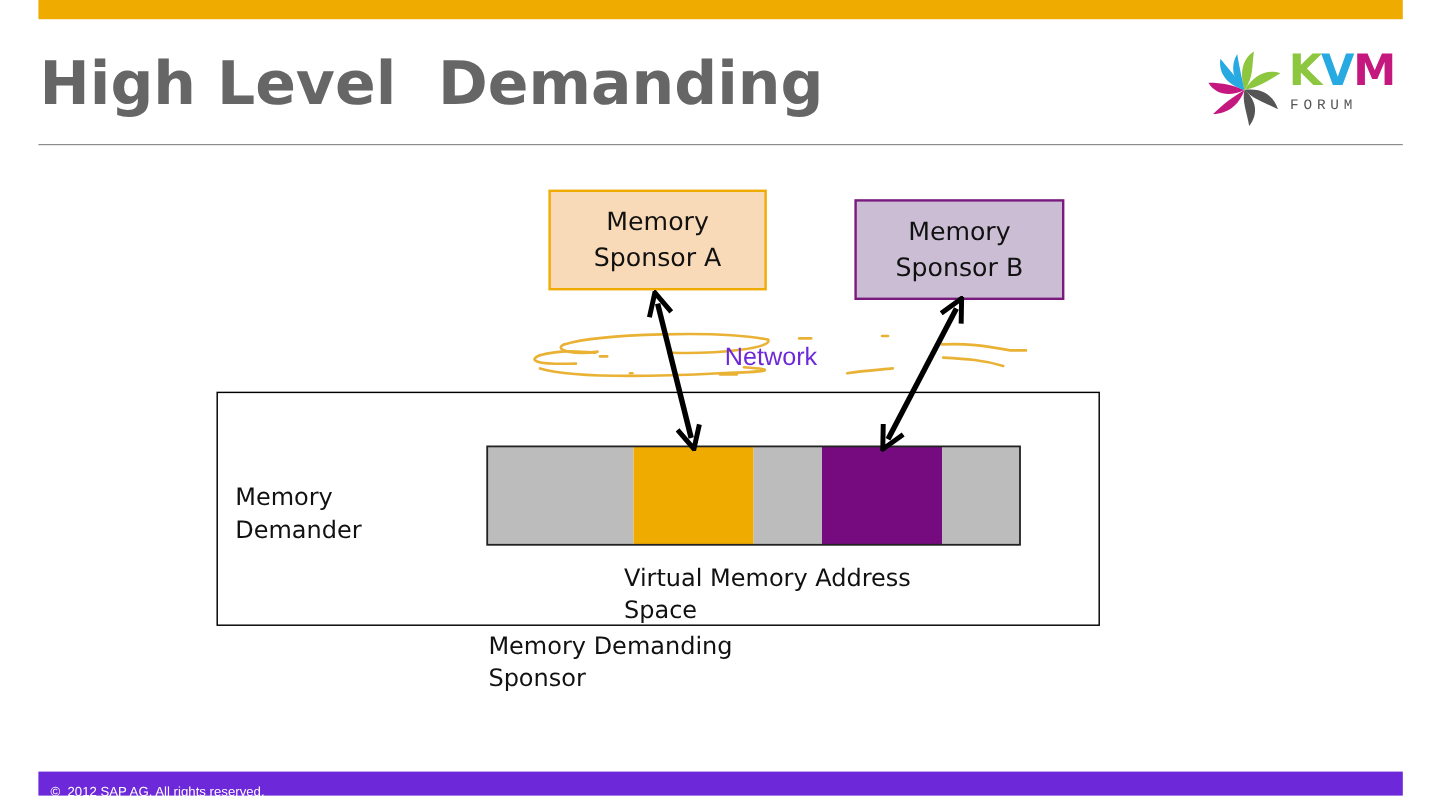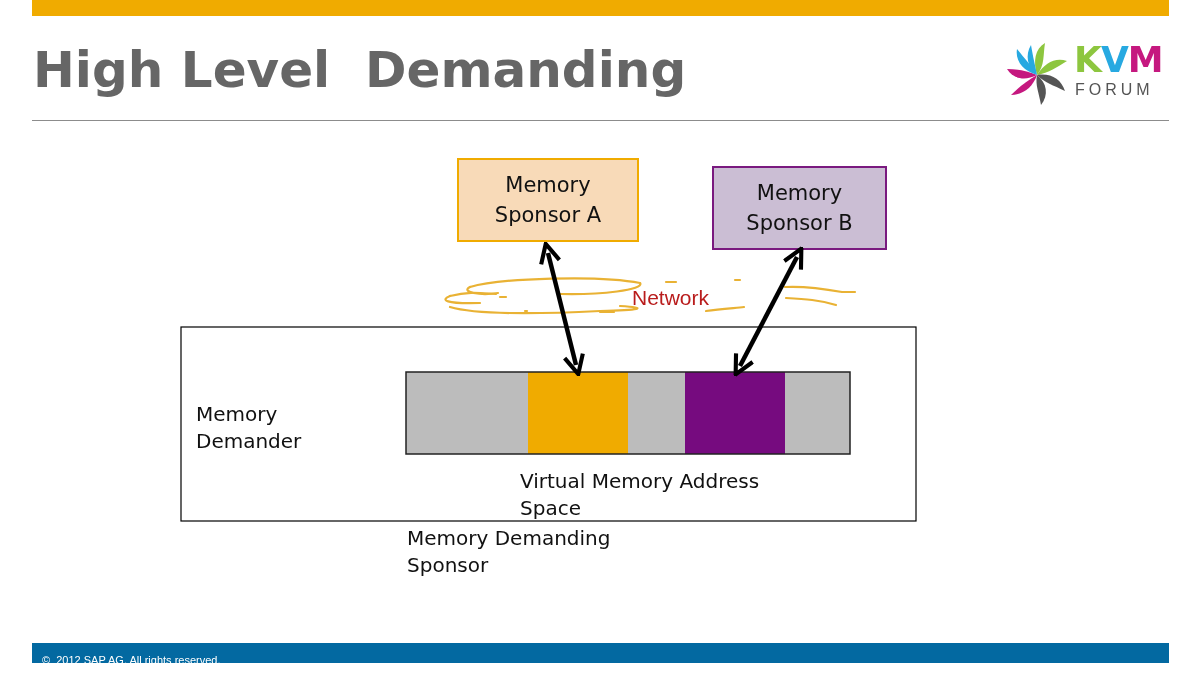--- a/index.html
+++ b/index.html
@@ -3,27 +3,27 @@
 <meta charset="utf-8">
 <style>
   html, body { margin: 0; padding: 0; }
   body { width: 1200px; height: 675px; position: relative; background: #ffffff; overflow: hidden; font-family: "DejaVu Sans", sans-serif; }
   .top-bar { position: absolute; left: 32px; top: 0; width: 1137px; height: 16px; background: #f0ab00; }
   .title { position: absolute; left: 33px; top: 40px; font-family: "DejaVu Sans", sans-serif; font-weight: bold; font-size: 50px; color: #666666; letter-spacing: 0px; white-space: pre; line-height: 1.2; }
   .title-rule { position: absolute; left: 32px; top: 120px; width: 1137px; height: 1px; background: #8c8c8c; }
   .logo { position: absolute; left: 1002px; top: 40px; width: 170px; height: 70px; }
   .logo-kvm { position: absolute; left: 72px; top: 2px; font-family: "DejaVu Sans", sans-serif; font-weight: bold; font-size: 36px; letter-spacing: -1px; line-height: 1; }
   .logo-kvm .k { color: #8dc63f; } .logo-kvm .v { color: #27a9e1; } .logo-kvm .m { color: #c5187f; }
-  .logo-forum { position: absolute; left: 73px; top: 42px; font-family: Liberation Sans, sans-serif; font-size: 16px; color: #555555; letter-spacing: 4px; line-height: 1; }
-  .footer { position: absolute; left: 32px; top: 643px; width: 1137px; height: 20px; background: #0369a1; }
+  .logo-forum { position: absolute; left: 73px; top: 42px; font-family: Liberation Mono, monospace; font-size: 12px; color: #555555; letter-spacing: 4px; line-height: 1; }
+  .footer { position: absolute; left: 32px; top: 643px; width: 1137px; height: 20px; background: #6d28d9; }
   .footer-text { position: absolute; left: 10px; top: 11px; color: #ffffff; font-family: "Liberation Sans", sans-serif; font-size: 11px; white-space: pre; }
   .diagram { position: absolute; left: 0; top: 0; width: 1200px; height: 675px; }
   .lbl { position: absolute; font-family: "DejaVu Sans", sans-serif; font-size: 20px; color: #111; line-height: 27px; white-space: pre; }
   .box-text { position: absolute; font-family: "DejaVu Sans", sans-serif; font-size: 21px; color: #111; text-align: center; line-height: 30px; display: flex; align-items: center; justify-content: center; white-space: pre; }
-  .network { position: absolute; left: 604px; top: 286px; font-family: "Liberation Sans", sans-serif; font-size: 21px; color: #b91c1c; margin-left: 28px; }
+  .network { position: absolute; left: 604px; top: 286px; font-family: "Liberation Sans", sans-serif; font-size: 21px; color: #6d28d9; }
 </style>
 </head>
 <body>
 
 <div class="top-bar"></div>
 <div class="title">High Level  Demanding</div>
 <div class="title-rule"></div>
 
 <div class="logo">
   <svg width="70" height="70" viewBox="0 0 70 70" style="position:absolute;left:0;top:0;">

